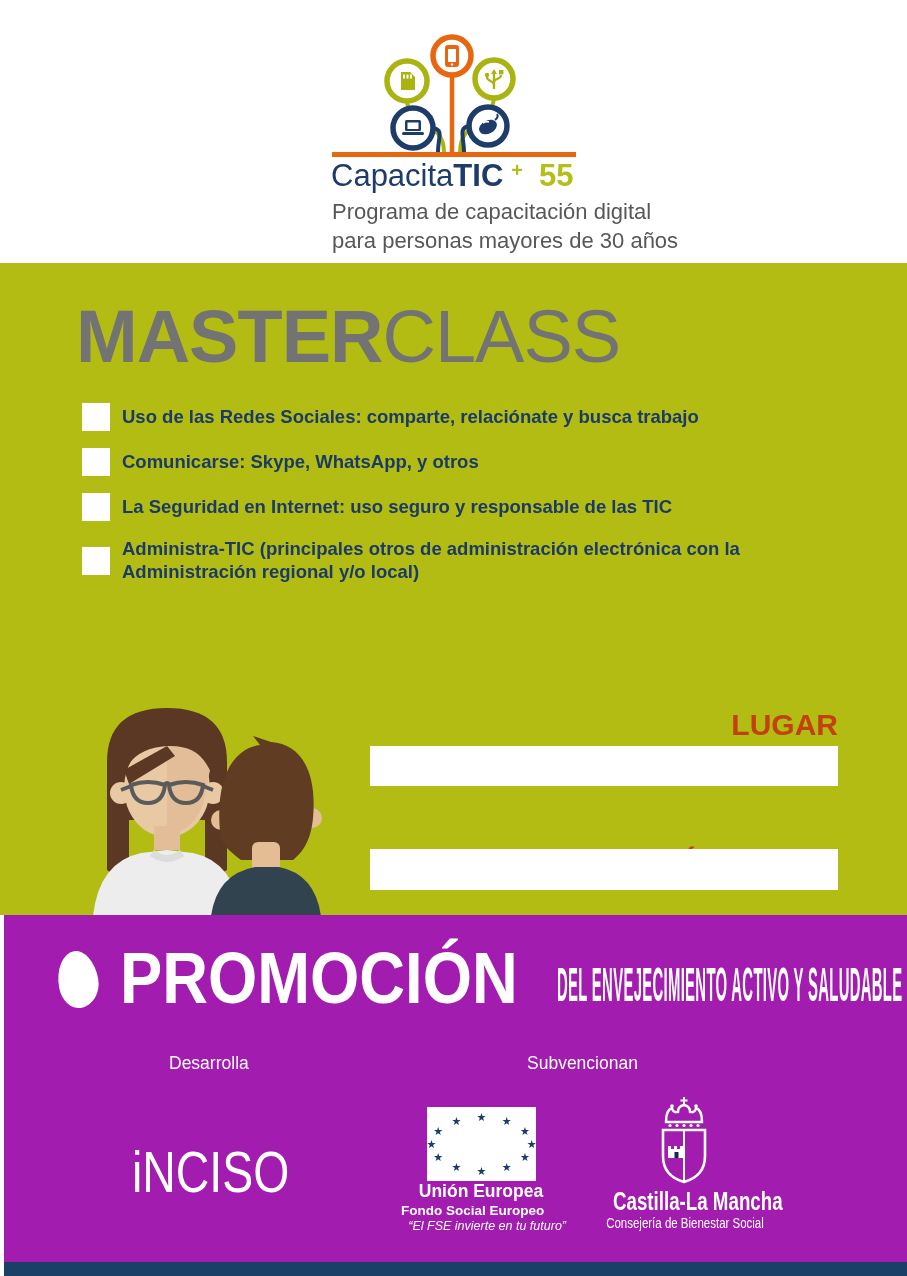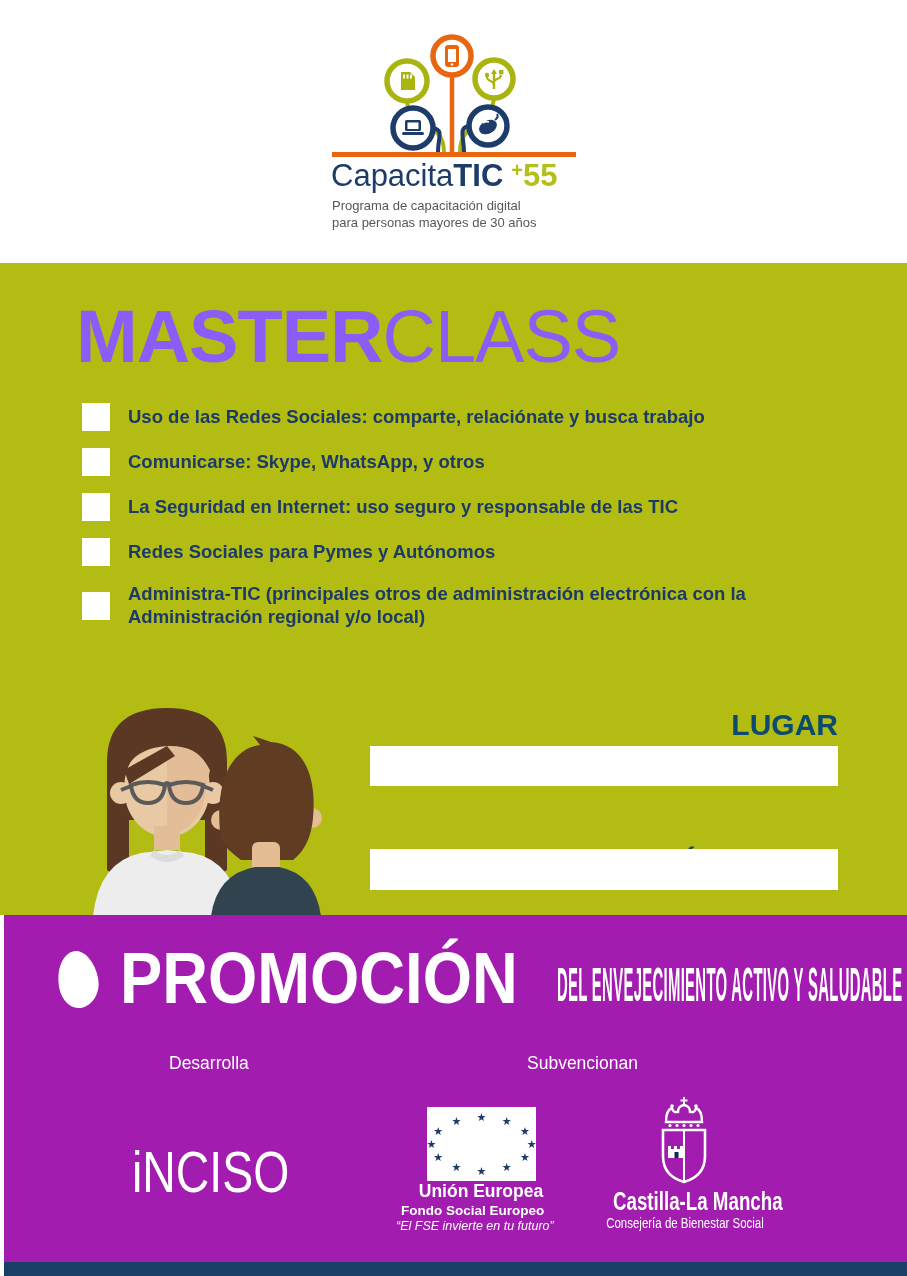--- a/index.html
+++ b/index.html
@@ -10,33 +10,33 @@
   }
   
   .green-band{position:absolute;left:0;top:263px;width:907px;height:652px;background:#b2bc13;}
   .navy-band{position:absolute;left:4px;top:915px;width:907px;height:361px;background:#a21caf;}
   .bottom-strip{position:absolute;left:0;top:347px;width:907px;height:14px;background:#1a4067;}
   
   .tree-svg{position:absolute;left:323px;top:28px;}
   .wordmark{position:absolute;left:331px;top:160px;white-space:nowrap;color:#1d3c69;font-size:31px;line-height:1;}
   .wordmark .bold{font-weight:700;}
   .wordmark .plus{color:#b4bf1a;font-weight:700;font-size:20px;position:relative;top:-9px;margin-left:8px;}
-  .wordmark .plusnum{color:#b4bf1a;font-weight:700;font-size:31px;}
-  .tagline{position:absolute;left:332px;top:197px;font-size:13px;line-height:1.32;color:#57575a;}
-  
-  .masterclass{position:absolute;left:76px;top:300px;font-size:74px;line-height:1;color:#8b5cf6;letter-spacing:-1px;white-space:nowrap;}
+  .wordmark .plusnum{color:#b4bf1a;font-weight:700;font-size:31px;margin-left:16px;}
+  .tagline{position:absolute;left:332px;top:197px;font-size:22px;line-height:1.32;color:#57575a;}
+  
+  .masterclass{position:absolute;left:76px;top:300px;font-size:74px;line-height:1;color:#737373;letter-spacing:-1px;white-space:nowrap;}
   .masterclass .mc-bold{font-weight:700;}
   .masterclass .mc-light{font-weight:400;}
   
   .topics{position:absolute;left:82px;top:403px;width:770px;display:flex;flex-direction:column;gap:17px;}
   .topic-row{display:flex;align-items:center;}
   .cbox{width:28px;height:28px;background:#ffffff;flex:0 0 28px;}
-  .topic-text{margin-left:18px;width:712px;font-size:18.5px;font-weight:700;color:#1c3a67;line-height:1.22;}
-  
-  .form-label{position:absolute;right:69px;font-size:30px;font-weight:700;color:#0c4a6e;white-space:nowrap;}
+  .topic-text{margin-left:12px;width:712px;font-size:18.5px;font-weight:700;color:#1c3a67;line-height:1.22;}
+  
+  .form-label{position:absolute;right:69px;font-size:30px;font-weight:700;color:#c2410c;white-space:nowrap;}
   .lugar-label{top:708px;}
   .dia-label{top:810px;margin-top:36px;}
   .form-box{position:absolute;left:370px;width:468px;background:#ffffff;border:none;}
   .lugar-box{top:746px;height:40px;}
   .dia-box{top:849px;height:41px;}
   .people-svg{position:absolute;left:55px;top:700px;}
   
   .egg{position:absolute;left:54px;top:36px;width:40px;height:57px;background:#fff;
        border-radius:52% 48% 55% 45% / 58% 55% 45% 42%;transform:rotate(-10deg);}
   .promo-title{position:absolute;left:116px;top:27px;font-size:72px;font-weight:700;color:#fff;line-height:1;
@@ -48,21 +48,21 @@
   .sponsors{left:523px;}
   .inciso{position:absolute;left:110px;top:228px;width:180px;text-align:center;color:#fff;
       font-size:58px;line-height:1;transform:scaleX(.8);transform-origin:center top;white-space:nowrap;}
   .inciso .dot-i{font-weight:400;}
   
   .eu-flag{position:absolute;left:423px;top:192px;width:109px;height:74px;background:#fff;}
   .eu-stars{position:absolute;inset:0;}
   .eu-stars span{position:absolute;transform:translate(-50%,-50%);color:#1d3c69;font-size:11px;line-height:1;}
   .eu-name{position:absolute;left:397px;top:266px;width:160px;text-align:center;color:#fff;font-size:17.5px;font-weight:700;}
   .eu-fund{position:absolute;left:397px;top:288px;width:160px;text-align:left;color:#fff;font-size:13.5px;font-weight:700;}
-  .eu-quote{position:absolute;left:392px;top:304px;width:170px;text-align:left;color:#fff;font-size:12.5px;font-style:italic;}
+  .eu-quote{position:absolute;left:392px;top:304px;width:170px;text-align:right;color:#fff;font-size:12.5px;font-style:italic;}
   
   .clm-emblem{position:absolute;left:652px;top:181px;}
   .clm-name{position:absolute;left:581px;top:271px;width:200px;text-align:center;color:#fff;font-size:26px;font-weight:700;
       transform:scaleX(.72);transform-origin:center top;white-space:nowrap;}
   .clm-sub{position:absolute;left:581px;top:300px;width:200px;text-align:center;color:#fff;font-size:14px;
       transform:scaleX(.82);transform-origin:center top;white-space:nowrap;}
 </style>
 </head>
 <body>
 
@@ -137,24 +137,20 @@
       <div class="cbox"></div>
       <div class="topic-text">Uso de las Redes Sociales: comparte, relaciónate y busca trabajo</div>
     </div>
     <div class="topic-row">
       <div class="cbox"></div>
       <div class="topic-text">Comunicarse: Skype, WhatsApp, y otros</div>
     </div>
     <div class="topic-row">
       <div class="cbox"></div>
       <div class="topic-text">La Seguridad en Internet: uso seguro y responsable de las TIC</div>
-    </div>
-    <div class="topic-row">
-      <div class="cbox"></div>
-      <div class="topic-text">Redes Sociales para Pymes y Autónomos</div>
     </div>
     <div class="topic-row">
       <div class="cbox"></div>
       <div class="topic-text">Administra-TIC (principales otros de administración electrónica con la Administración regional y/o local)</div>
     </div>
   </div>
 
   <svg class="people-svg" width="285" height="216" viewBox="0 0 285 216">
 
     <g>

